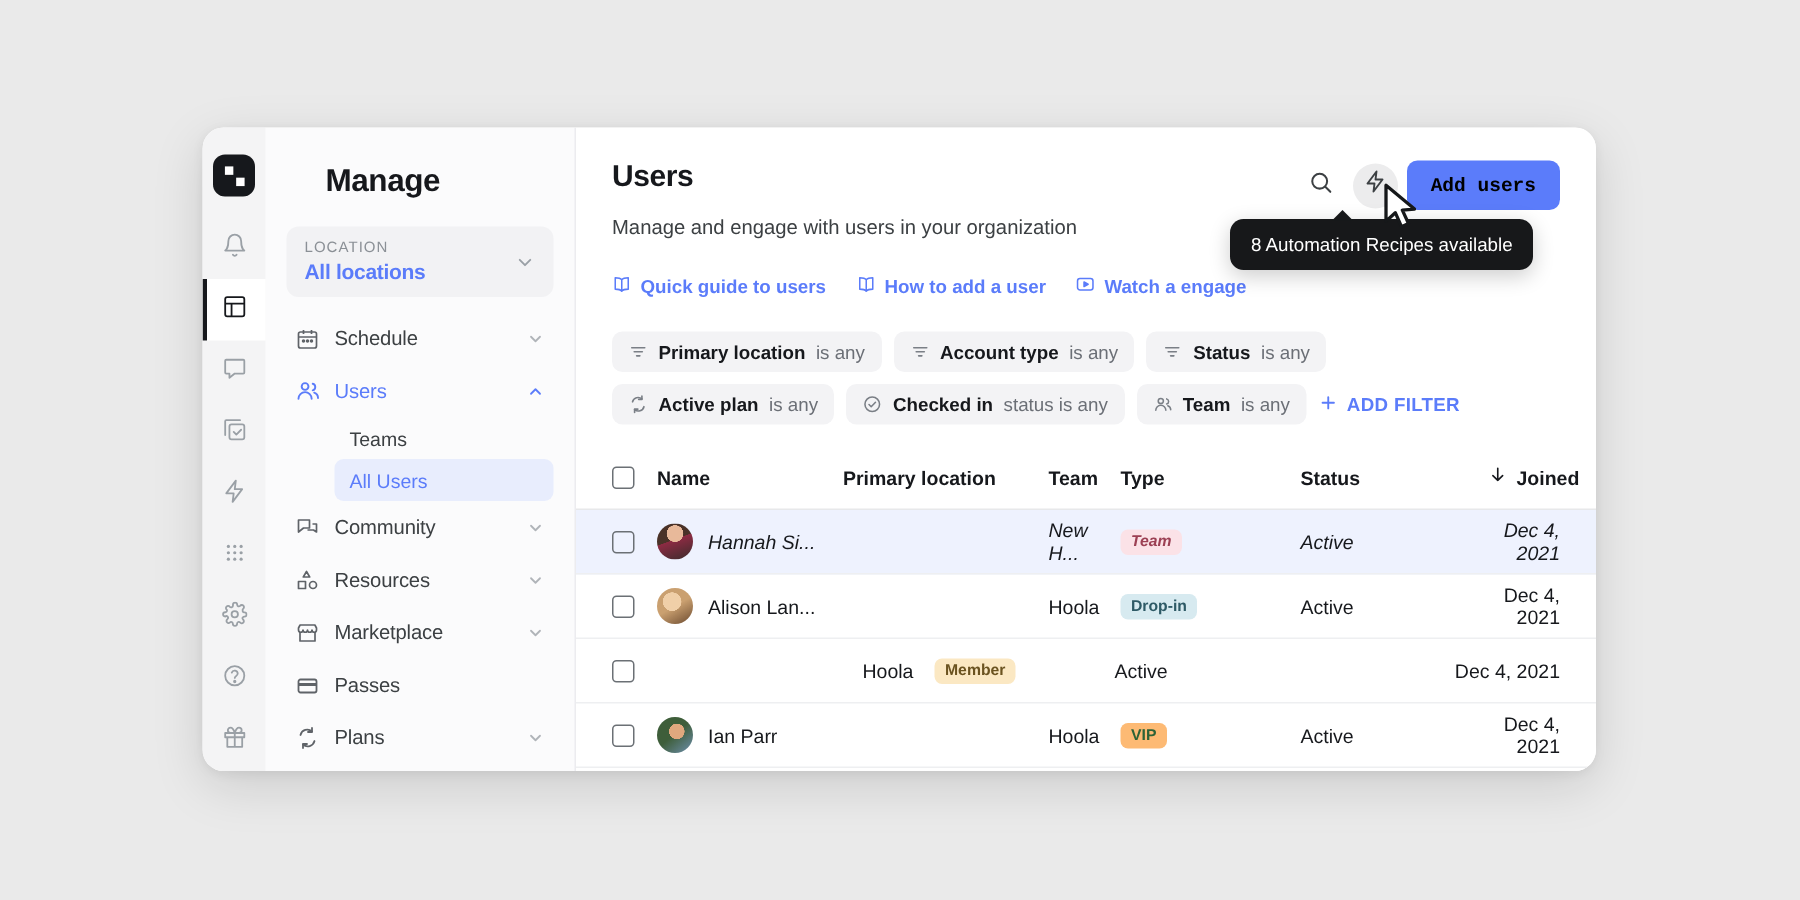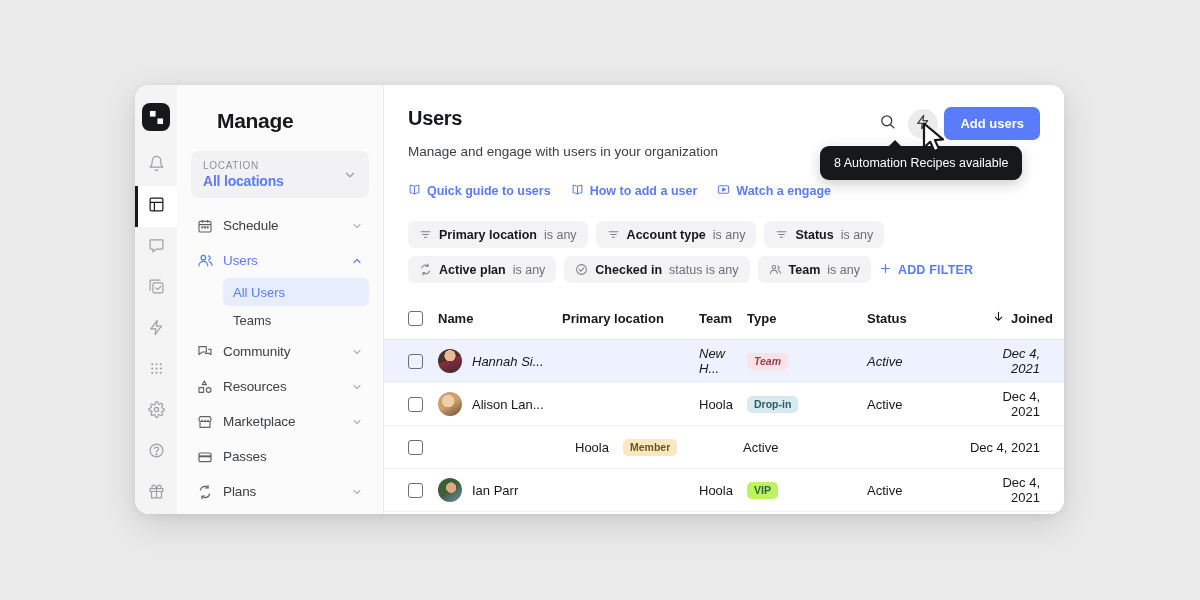--- a/index.html
+++ b/index.html
@@ -110,23 +110,23 @@
   .main-head { padding: 22px 24px 0 24px; }
   .page-title { font-size: 20px; font-weight: bold; color:#16181c; letter-spacing:-0.3px; }
   .page-sub { font-size: 13.5px; color:#3c4043; margin-top: 14px; }
   .help-links { display:flex; gap: 20px; margin-top: 24px; }
   .help-link { display:flex; align-items:center; gap:6px; font-size:12.5px; color:#5b7cfa; font-weight:bold; }
 
   .head-actions { position:absolute; right:24px; top:22px; display:flex; align-items:center; gap:6px; }
   .icon-btn { width:30px; height:30px; border-radius:50%; display:flex; align-items:center; justify-content:center; color:#3c4043; }
   .icon-btn.hovered { background:#ececed; }
   .btn-primary {
-    background:#5b7cfa; color:#ffffff; font-size:13px; font-weight:bold;
+    background:#5b7cfa; color:#000000; font-size:13px; font-weight:bold;
     border-radius:7px; padding: 9px 16px; border:none;
-    font-family:Liberation Sans, sans-serif;
+    font-family:Liberation Mono, monospace;
   }
 
   
   .filters { padding: 8px 24px 0 24px; display:flex; flex-wrap:wrap; gap:8px; margin-top: 14px; }
   .chip {
     background:#f3f3f5; border-radius:7px; height:27px;
     display:flex; align-items:center; gap:7px; padding: 0 11px;
     font-size:12.5px; color:#6b6f76; white-space:nowrap;
   }
   .chip b { color:#16181c; font-weight:bold; }
@@ -316,25 +316,25 @@
             </svg>
           </span>
           <span class="nav-label">Users</span>
           <span class="nav-chev">
             <svg width="12" height="12" viewBox="0 0 24 24" fill="none" stroke="currentColor" stroke-width="2.4" stroke-linecap="round" stroke-linejoin="round">
                 <path d="M18 15l-6-6-6 6"></path>
               </svg>
           </span>
         </div>
 
+        <div class="subnav-item">
+          <span>Teams</span>
+        </div>
         <div class="subnav-item active">
           <span>All Users</span>
-        </div>
-        <div class="subnav-item">
-          <span>Teams</span>
         </div>
 
         <div class="nav-item">
           <span class="nav-ico">
             <svg width="16" height="16" viewBox="0 0 24 24" fill="none" stroke="currentColor" stroke-width="1.7" stroke-linejoin="round">
               <path d="M3 4h11v8H8l-5 4V4z"></path>
                 <path d="M17 8h4v8l-3-2h-6"></path>
             </svg>
           </span>
           <span class="nav-label">Community</span>
@@ -597,21 +597,21 @@
           <div class="cbx">
               <div class="checkbox"></div>
             </div>
           <div class="c-name">
             <div class="avatar" style="background:radial-gradient(circle at 55% 40%, #e0a87e 0 26%, transparent 27%), linear-gradient(140deg,#3e5e3a 0 48%,#6e8fae 100%);"></div>
             <span>Ian Parr</span>
           </div>
           <div class="c-loc"></div>
           <div class="c-team">Hoola</div>
           <div class="c-type">
-            <span class="pill" style="background:#bef264;color:#2d6336;">VIP</span>
+            <span class="pill" style="background:#fdba74;color:#2d6336;">VIP</span>
           </div>
           <div class="c-stat">Active</div>
           <div class="c-join">Dec 4, 2021</div>
         </div>
       </div>
 
     </div>
   </div>
 
   <div class="tooltip">8 Automation Recipes available</div>

